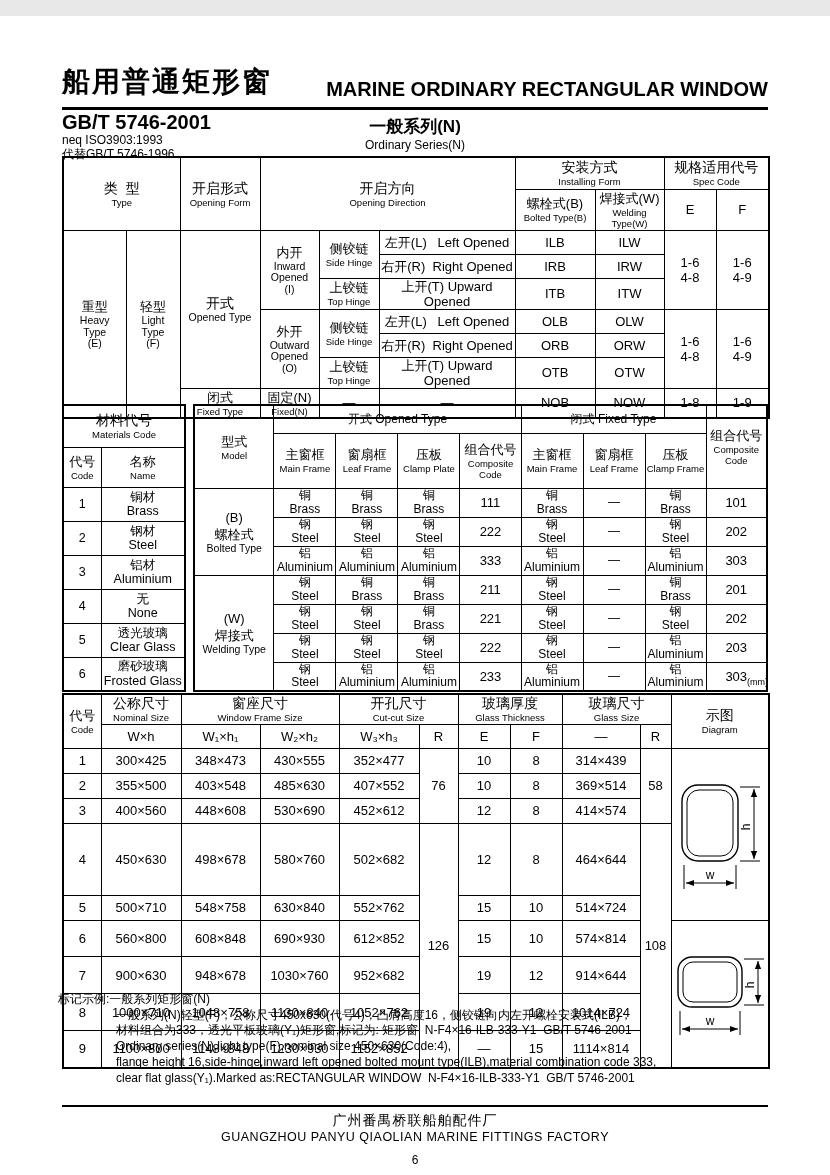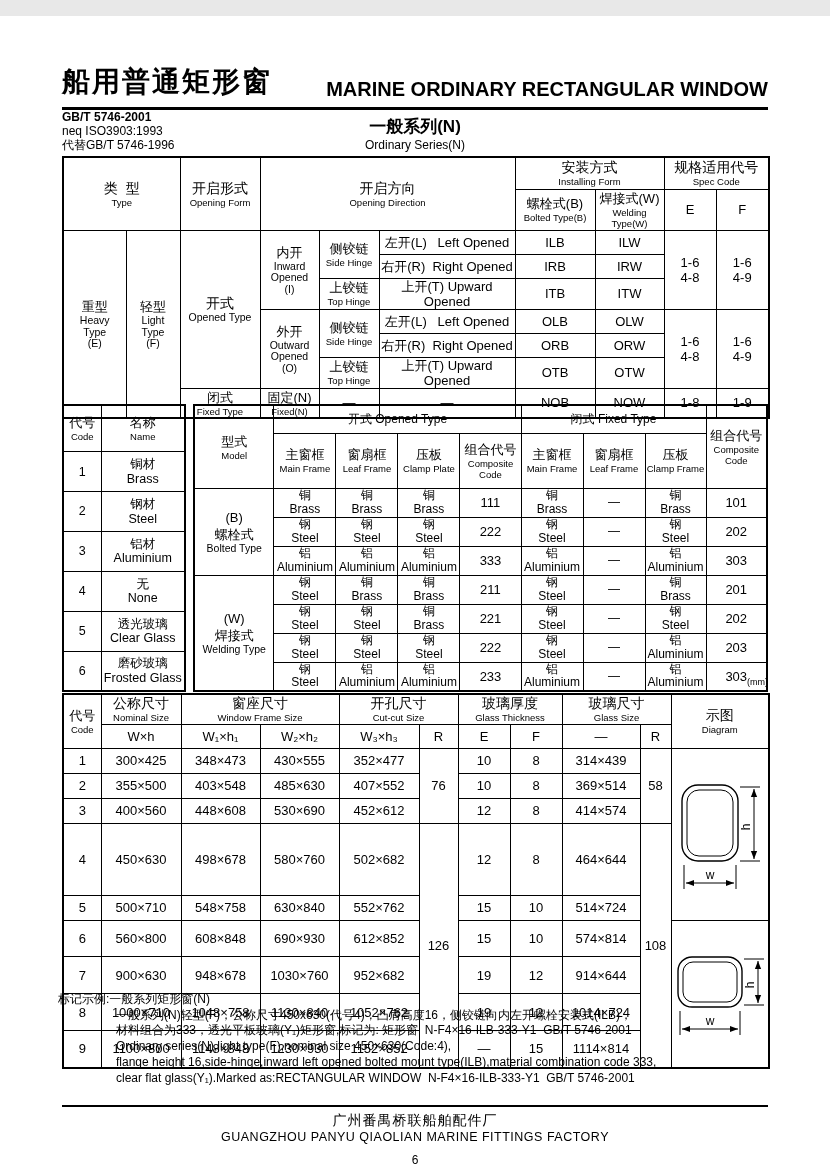--- a/index.html
+++ b/index.html
@@ -7,21 +7,21 @@
 .page{position:relative;width:830px;height:1175px;margin:16px auto;background:#fff;color:#000;
   font-family:"Liberation Sans","DejaVu Sans",sans-serif;overflow:hidden}
 .abs{position:absolute}
 
 
 .hdr{left:62px;top:47px;width:706px;display:flex;justify-content:space-between;align-items:flex-end;
   border-bottom:3px solid #000;padding-bottom:6px}
 .tzh{font-size:28px;font-weight:bold;letter-spacing:2px}
 .ten{font-size:20px;font-weight:bold}
 .std{left:62px;top:95px;width:300px;line-height:1.15}
-.std .l1{font-size:12px;font-weight:bold}
+.std .l1{font-size:20px;font-weight:bold}
 .std .l2,.std .l3{font-size:12px;font-weight:normal}
 .series{left:62px;top:99px;width:706px;text-align:center}
 .series .s1{font-size:17px;font-weight:bold}
 .series .s2{font-size:12px}
 
 
 table{border-collapse:collapse;table-layout:fixed}
 .t{border:2px solid #000}
 .t td{border:1px solid #000;text-align:center;vertical-align:middle;padding:0;overflow:hidden;
   white-space:pre-wrap;font-size:13px;line-height:15px}
@@ -172,20 +172,23 @@
   </tbody>
     </table>
 
   <div class="abs band2">
     <table class="t mat" style="width:122px">
       <colgroup>
           <col style="width:38px">
           <col style="width:84px">
         </colgroup>
       <tbody>
+          <tr style="height:42px">
+        <td colspan="2"><div class="hz">材料代号</div><div class="he">Materials Code</div></td>
+      </tr>
       <tr style="height:40px">
         <td><div class="hz s13">代号</div><div class="he">Code</div></td>
         <td><div class="hz s13">名称</div><div class="he">Name</div></td>
       </tr>
       <tr style="height:34px">
             <td>1</td>
             <td>铜材
 Brass</td>
           </tr>
       <tr style="height:34px">

